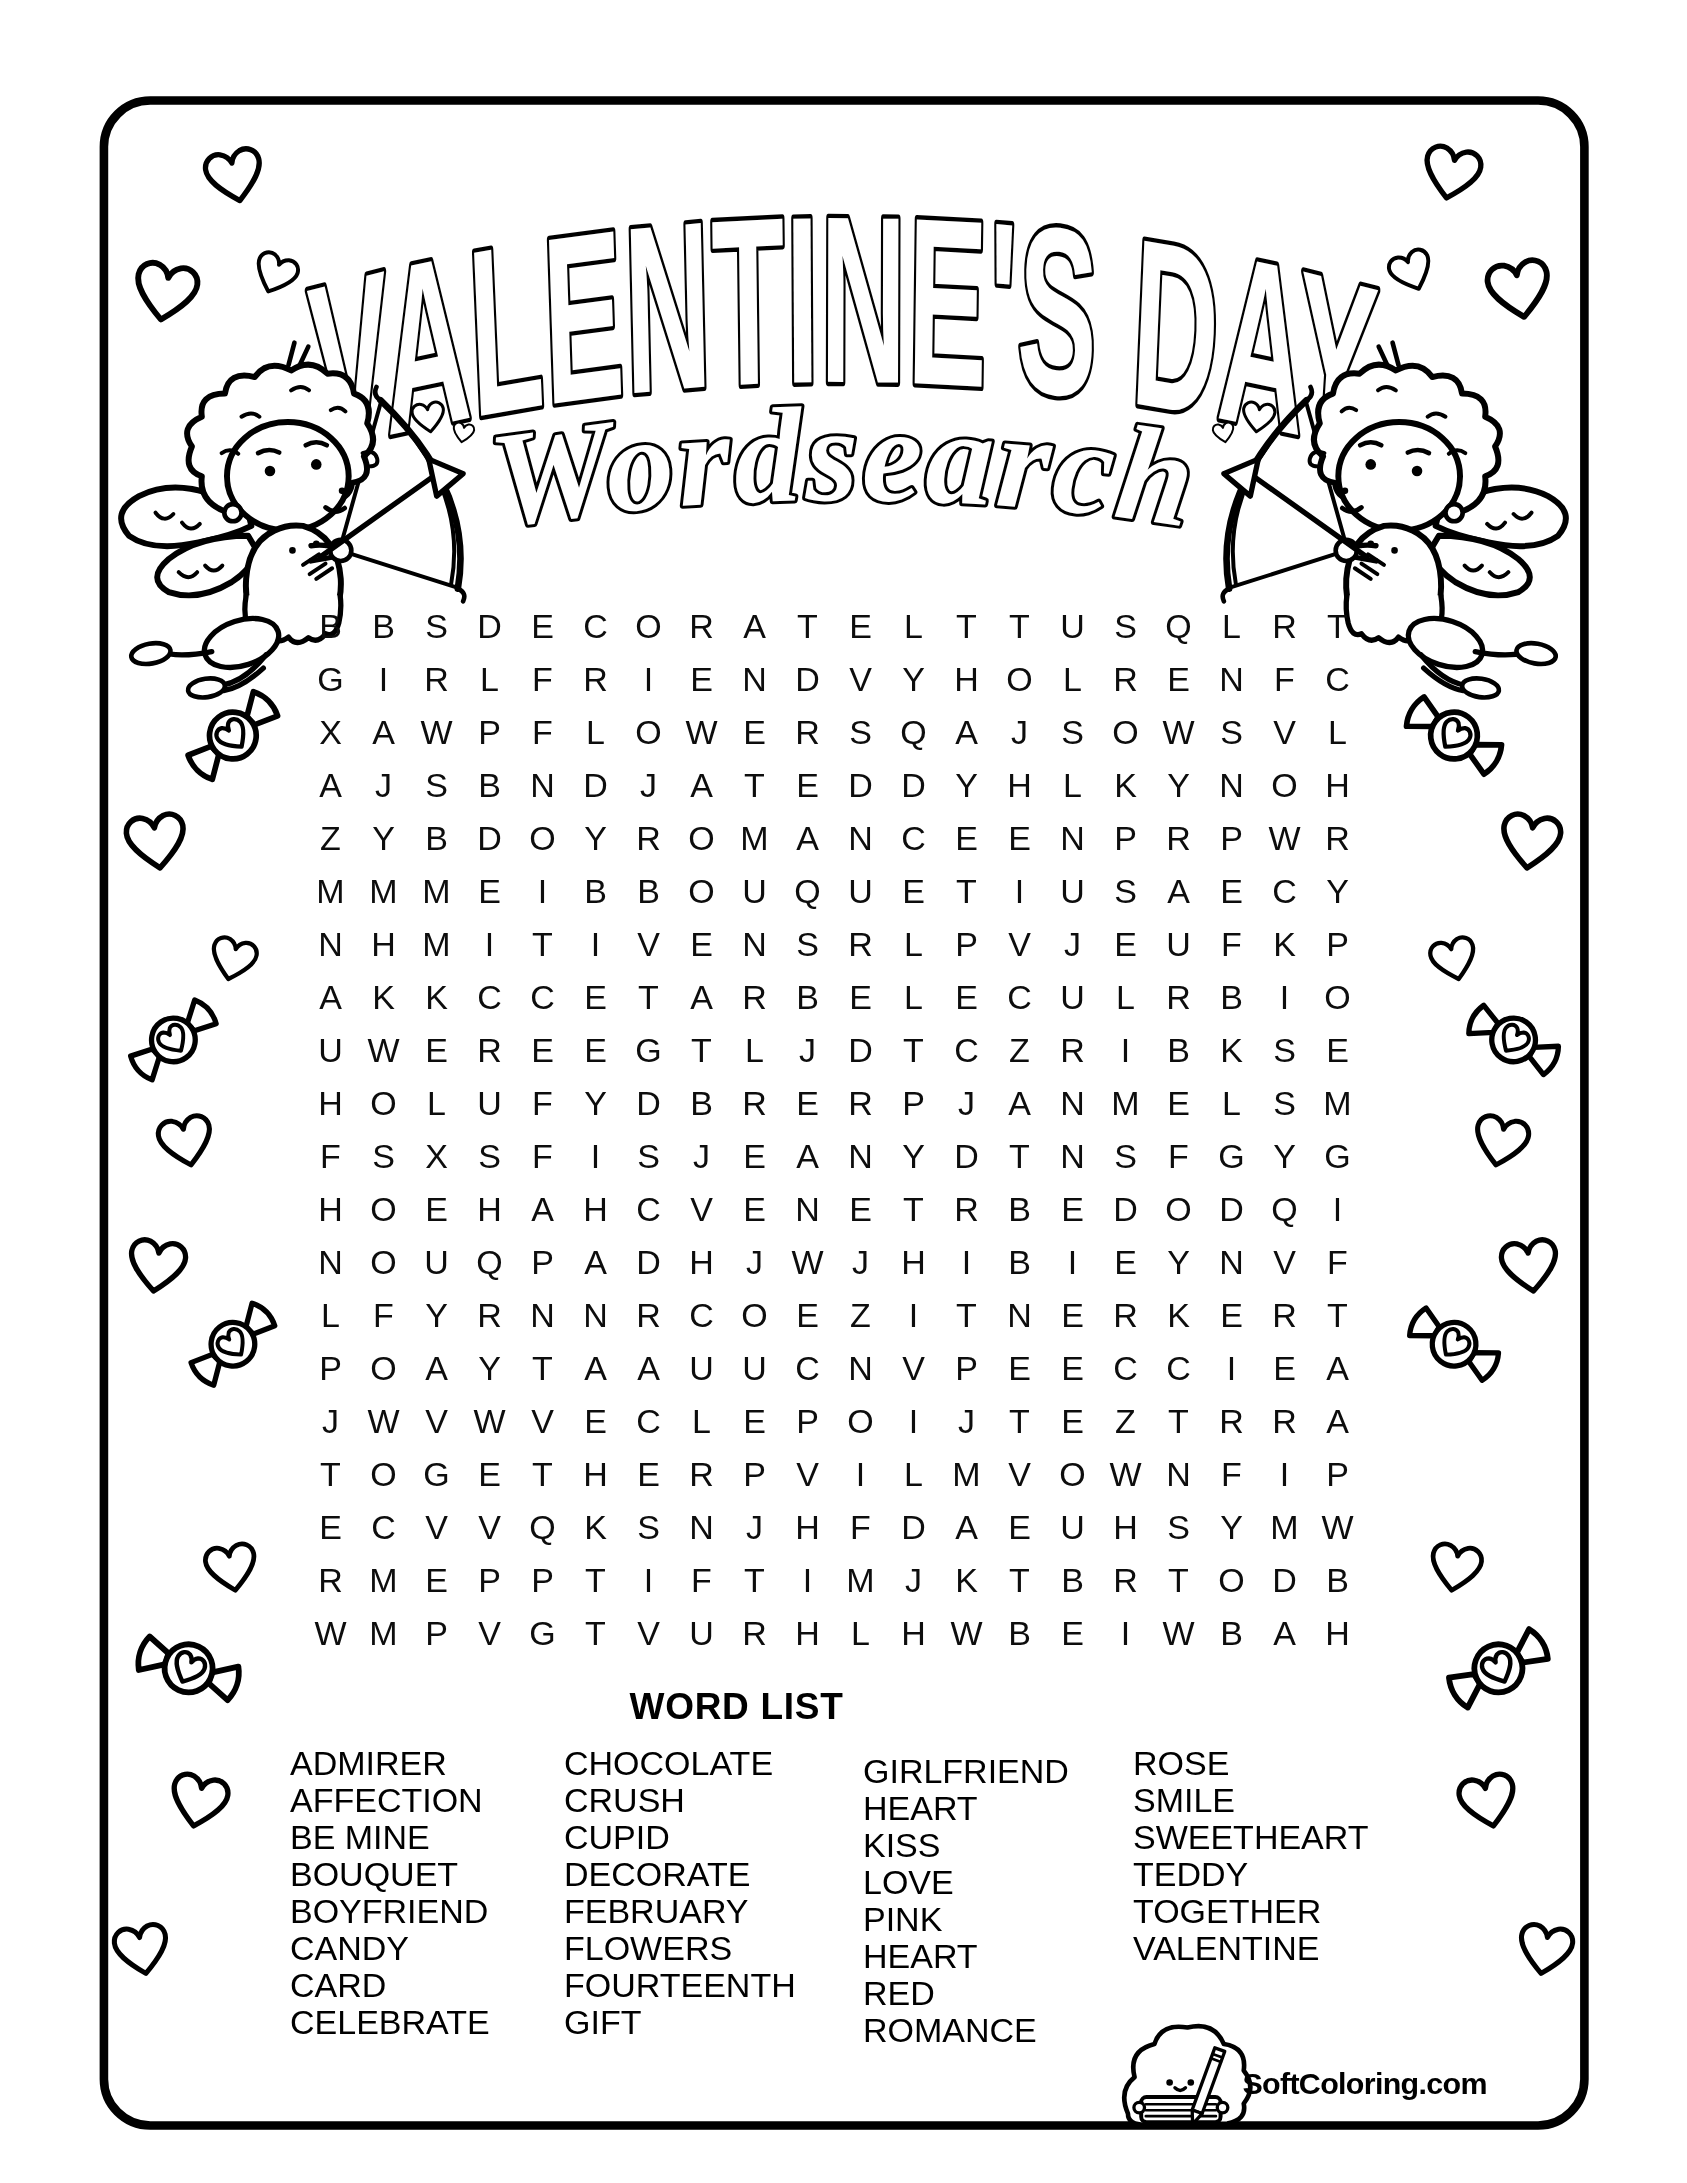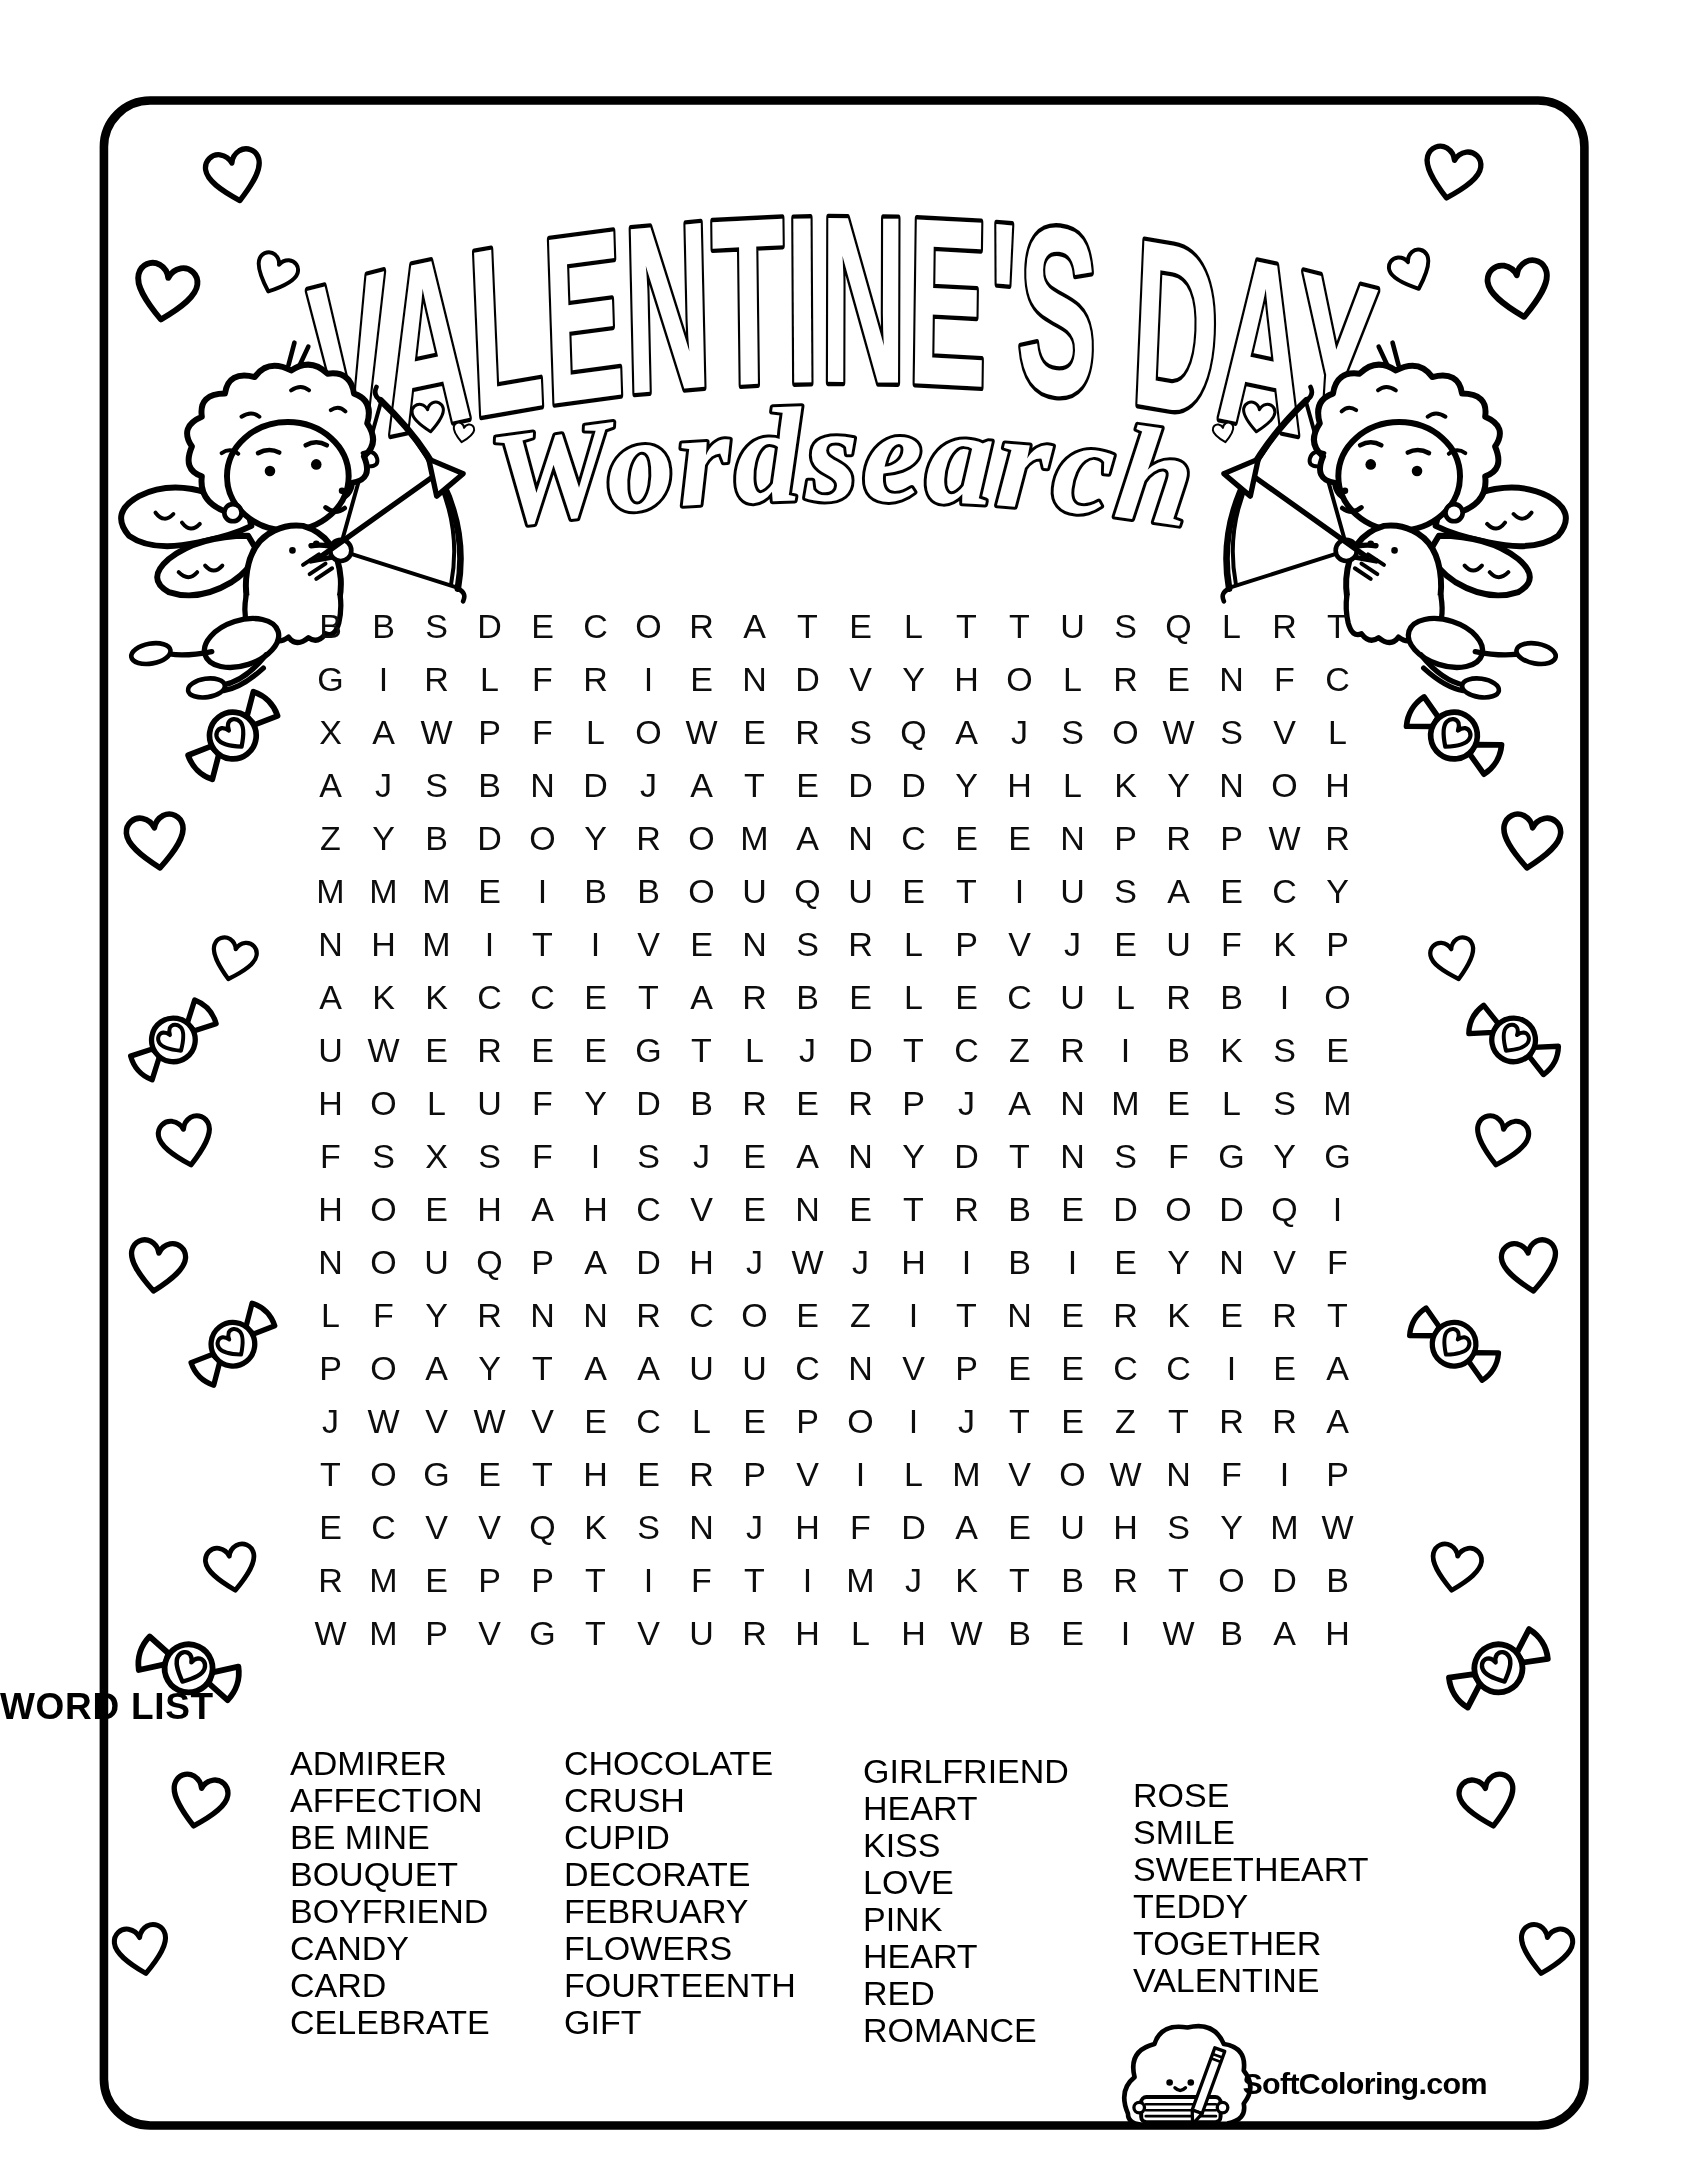--- a/index.html
+++ b/index.html
@@ -12,29 +12,29 @@
   .grid{
     position:absolute;left:304px;top:600px;z-index:2;
     display:grid;grid-template-columns:repeat(20,53px);grid-auto-rows:53px;
   }
   .cell{
     display:flex;align-items:center;justify-content:center;
     font-size:34px;font-weight:400;color:#0d0d0d;letter-spacing:0;
   }
   
   .wl-title{
-    position:absolute;top:1686px;left:0;width:1473px;z-index:2;
+    position:absolute;top:1686px;left:0;width:1473px;text-align:center;z-index:2;
     font-size:37px;font-weight:700;letter-spacing:0.7px;
   }
   .wcol{position:absolute;top:1745px;z-index:2;font-size:34px;line-height:37px;font-weight:400;}
   .wcol .word{white-space:nowrap;}
   .wcol-1{left:290px;}
   .wcol-2{left:564px;}
   .wcol-3{left:863px;margin-top:8px;}
-  .wcol-4{left:1133px;margin-top:32px;}
+  .wcol-4{left:1133px;}
   
   .title-text{
     font-family:"Liberation Sans",sans-serif;font-weight:700;font-size:360px;
     fill:#ffffff;stroke:#000000;stroke-width:13px;paint-order:stroke;
     stroke-linejoin:round;letter-spacing:2px;
   }
   .subtitle-text{
     font-family:"Liberation Serif",serif;font-style:italic;font-weight:700;font-size:205px;
     fill:#ffffff;stroke:#000000;stroke-width:9px;paint-order:stroke;
     stroke-linejoin:round;letter-spacing:4px;

